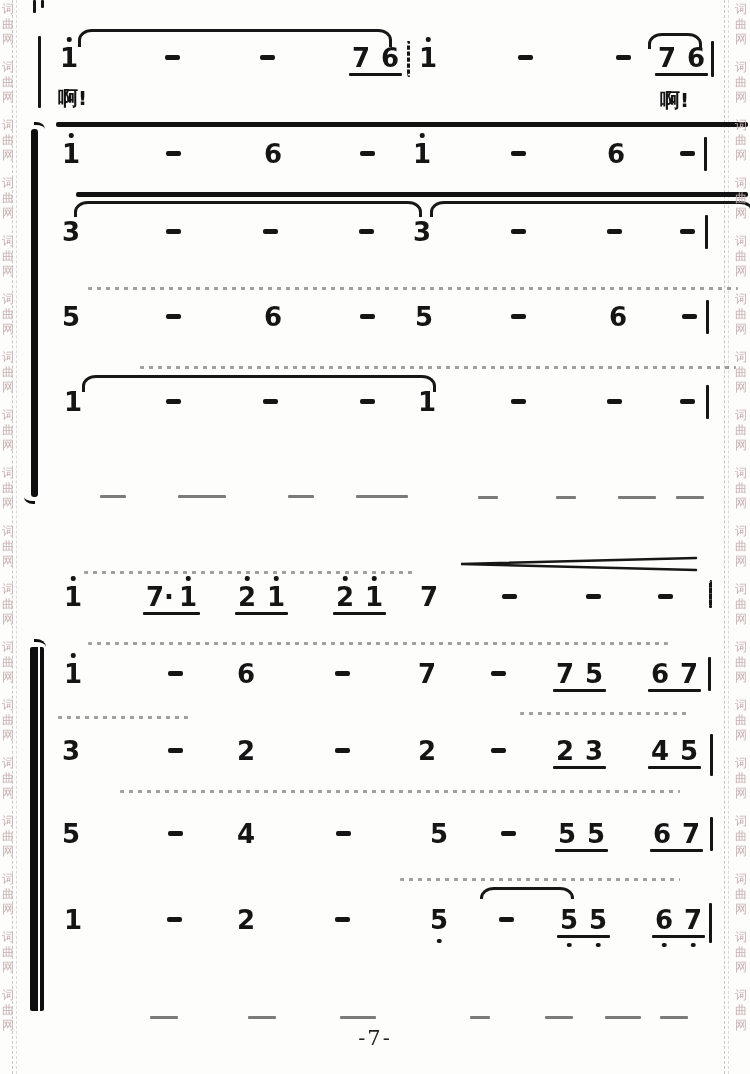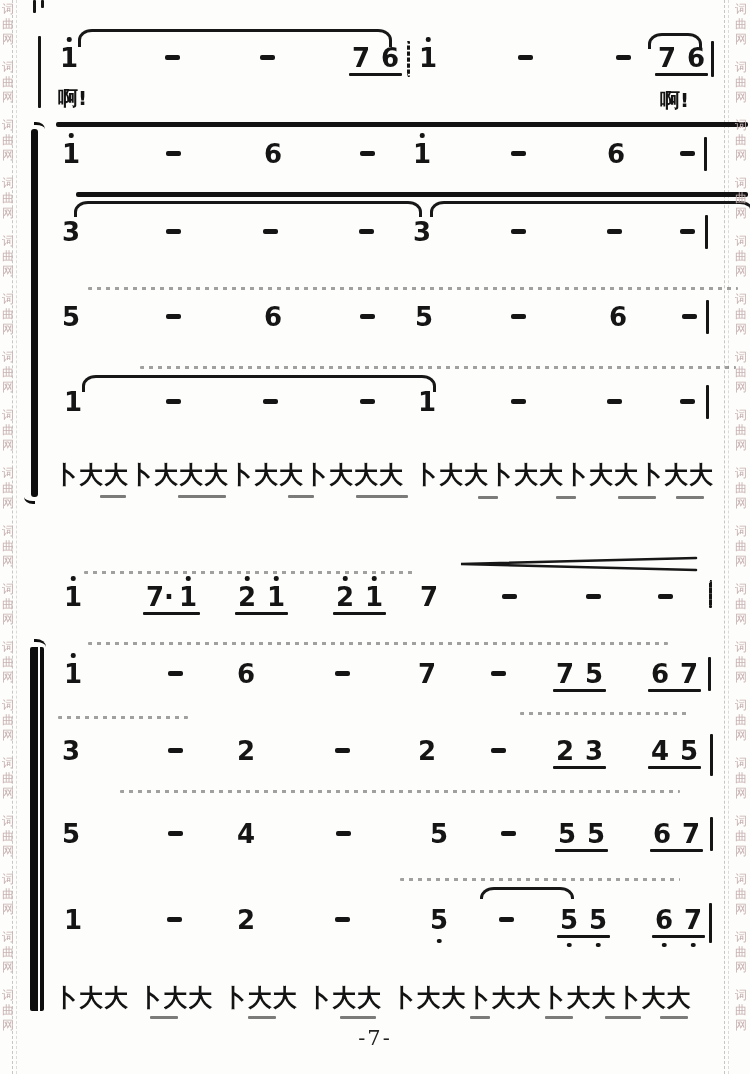--- a/index.html
+++ b/index.html
@@ -476,18 +476,15 @@
         <div class="wmg">
           <div>词</div>
           <div>曲</div>
           <div>网</div>
         </div>
       </div>
     </div>
 
   <div class="lyr ah" style="left:58px;top:85px">啊!</div>
   <div class="lyr ah" style="left:660px;top:87px">啊!</div>
-  <div class="lyr" style="left:54px;top:462px">卜大大卜大大大卜大大卜大大大</div>
-  <div class="lyr" style="left:414px;top:462px">卜大大卜大大卜大大卜大大</div>
-  <div class="lyr" style="left:54px;top:985px">卜大大 卜大大 卜大大 卜大大 卜大大卜大大卜大大卜大大</div>
 
   <div id="pgnum">-7-</div>
 </div>
 
 </body></html>

